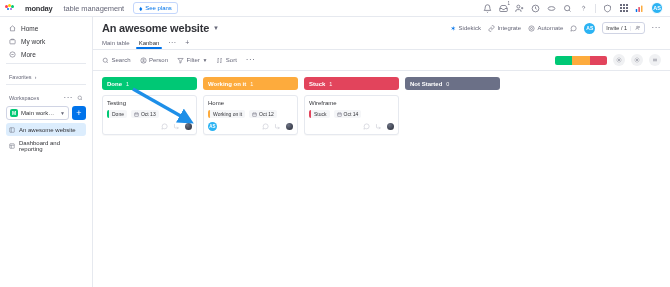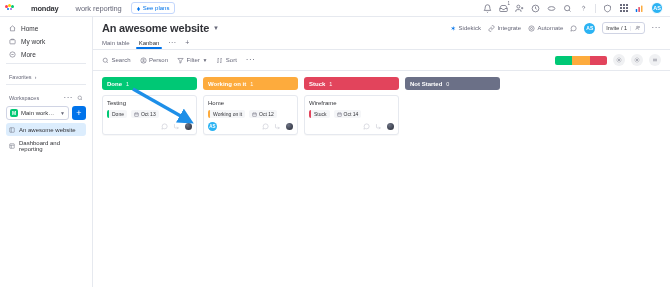--- a/index.html
+++ b/index.html
@@ -13,21 +13,21 @@
   .app { position: relative; width: 670px; height: 287px; display: flex; flex-direction: column; }
 
   
   .topbar {
     height: 17px; flex: 0 0 17px;
     display: flex; align-items: center;
     padding: 0 5px 0 5px;
     border-bottom: 1px solid #e6e9ef;
     background: #ffffff;
   }
-  .brand { display: flex; align-items: center; gap: 17px; justify-content: flex-end; }
+  .brand { display: flex; align-items: center; gap: 11px; justify-content: flex-end; }
   .logo-dots { width: 9px; height: 9px; position: relative; flex: 0 0 9px; }
   .logo-dots i { position: absolute; width: 3px; height: 3px; border-radius: 50%; }
   .logo-dots i:nth-child(1) { background:#ff3d57; left:0; top:1px; }
   .logo-dots i:nth-child(2) { background:#ffcb00; left:3.2px; top:0; }
   .logo-dots i:nth-child(3) { background:#00c875; left:6.4px; top:1px; }
   .logo-dots i:nth-child(4) { background:#0073ea; left:1.6px; top:4.6px; width:2.4px; height:2.4px;}
   .logo-dots i:nth-child(5) { background:#a25ddc; left:5px; top:4.6px; width:2.4px; height:2.4px;}
   .brand-monday { font-size: 7.5px; font-weight: 700; color: #323338; letter-spacing: -0.2px; }
   .brand-sub { font-size: 7.5px; font-weight: 400; color: #676879; letter-spacing: -0.1px; }
   .see-plans {
@@ -221,21 +221,21 @@
   <div class="topbar">
     <div class="brand">
       <span class="logo-dots">
         <i></i>
           <i></i>
           <i></i>
           <i></i>
           <i></i>
       </span>
       <span class="brand-monday">monday</span>
-      <span class="brand-sub">work reporting</span>
+      <span class="brand-sub">table management</span>
     </div>
 
     <div class="see-plans">
       <span class="gem">♦</span>
       <span>See plans</span>
     </div>
 
     <div class="topbar-right">
       <span class="ticon">
         <svg viewBox="0 0 24 24" fill="none" stroke="currentColor" stroke-width="2">

